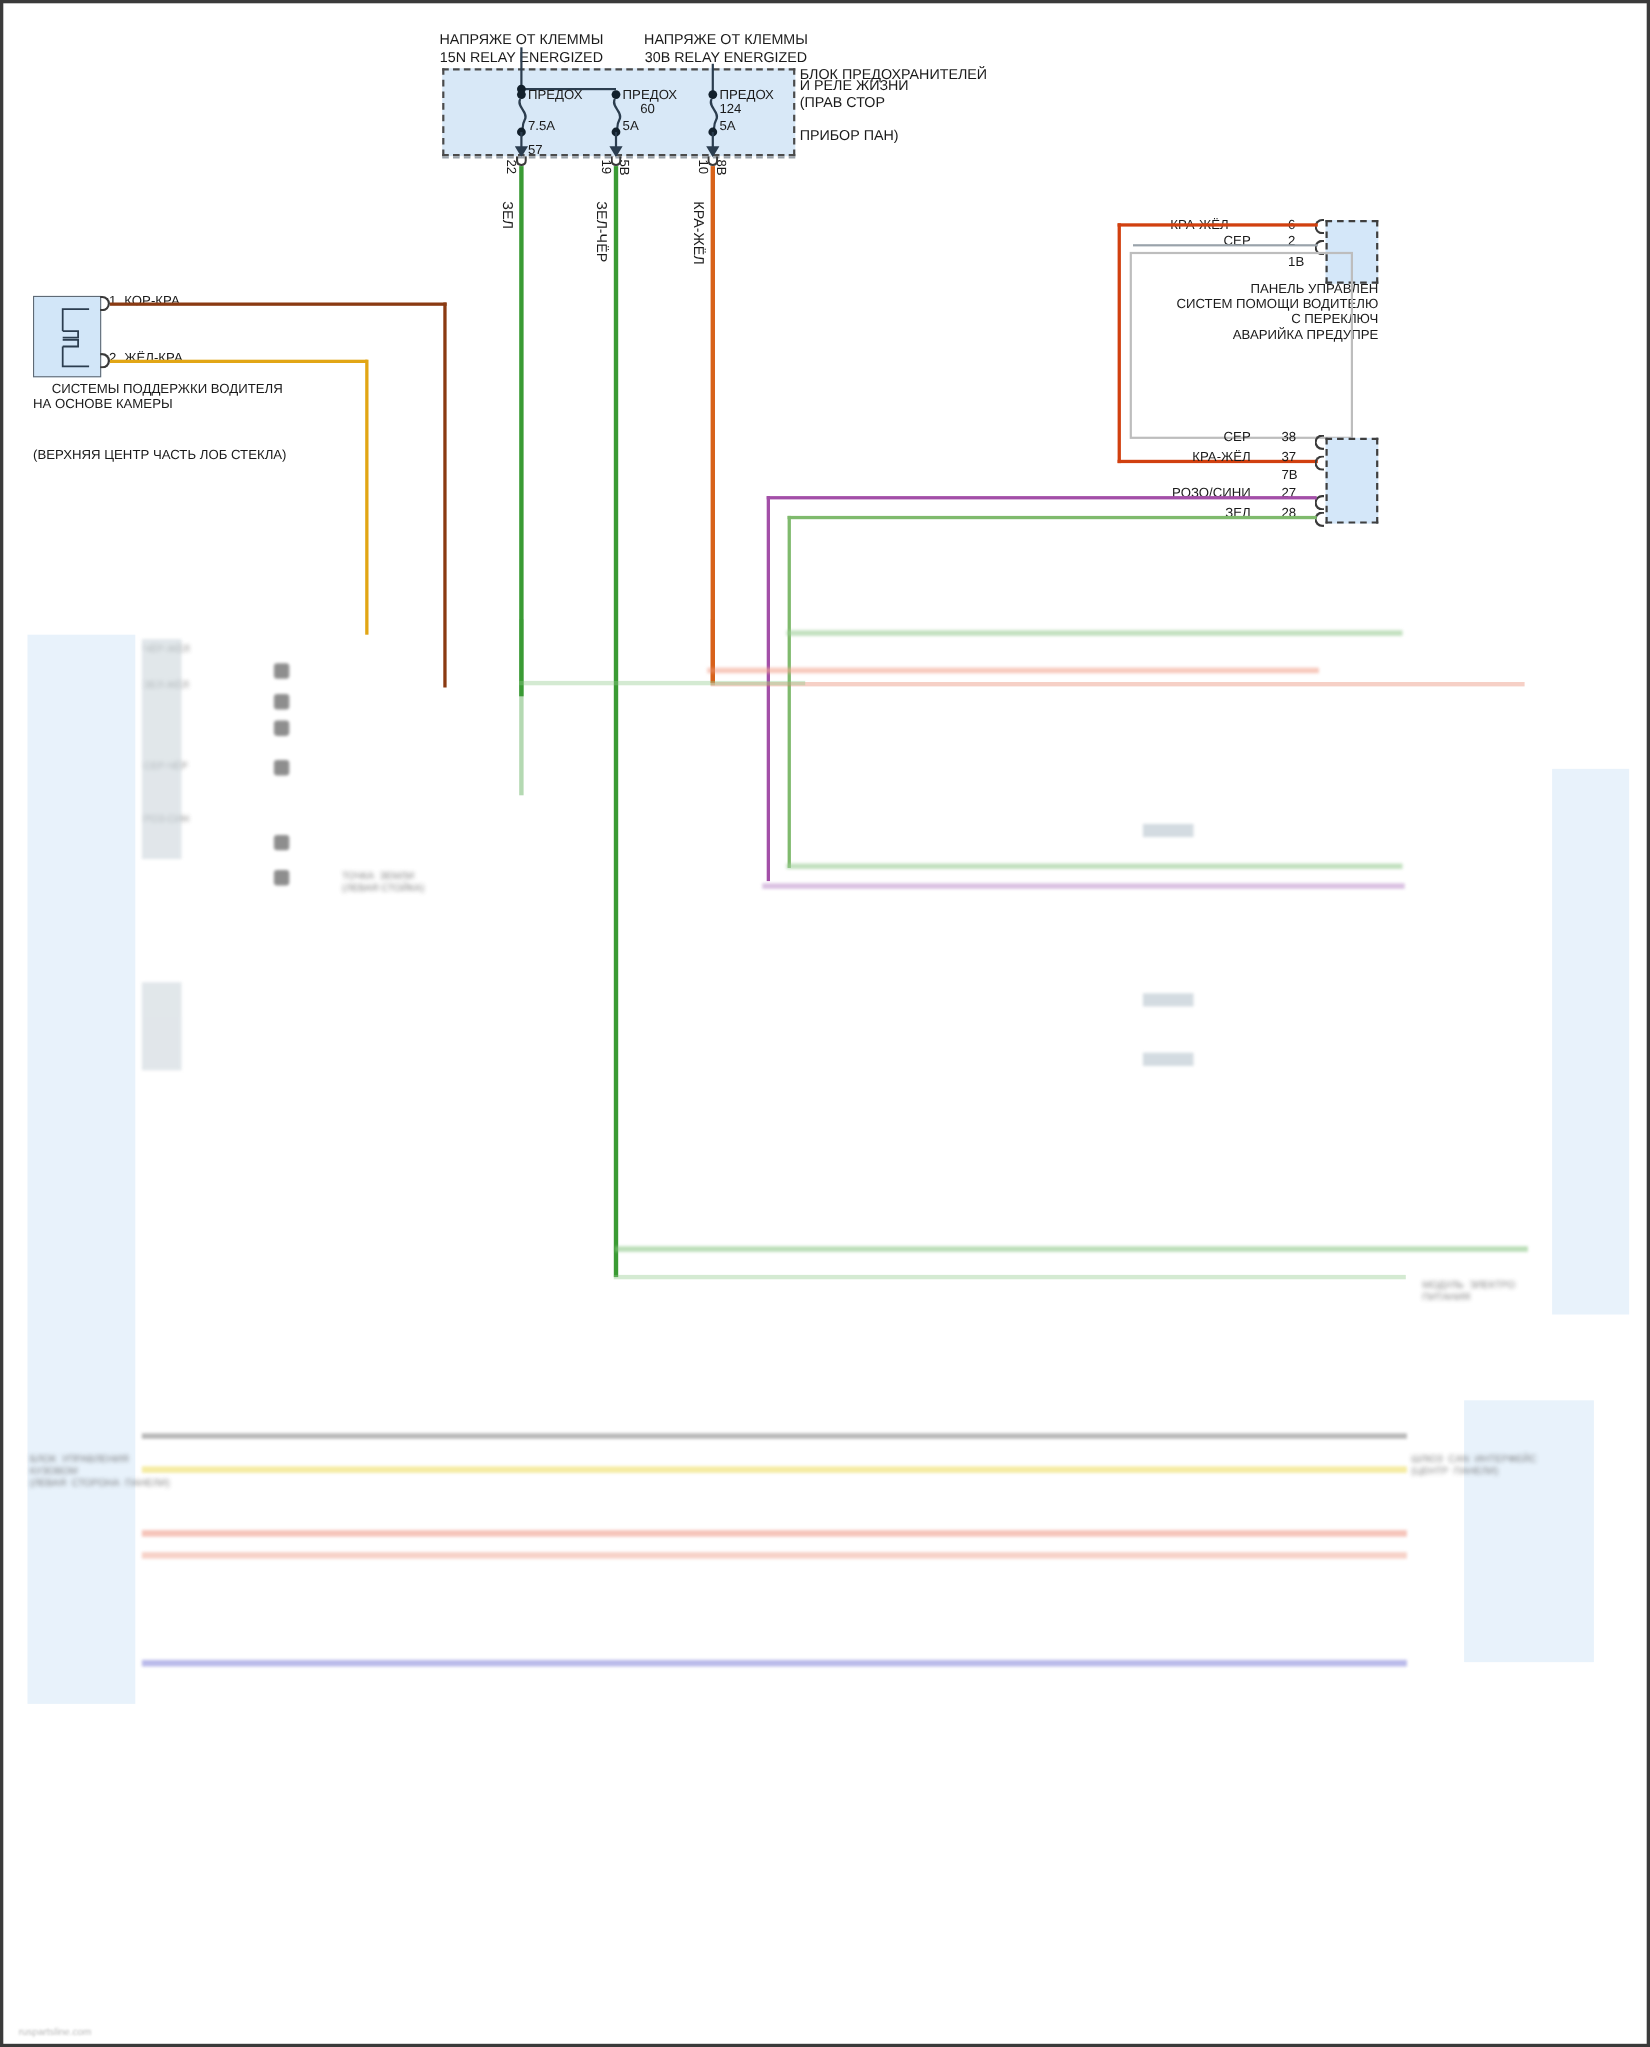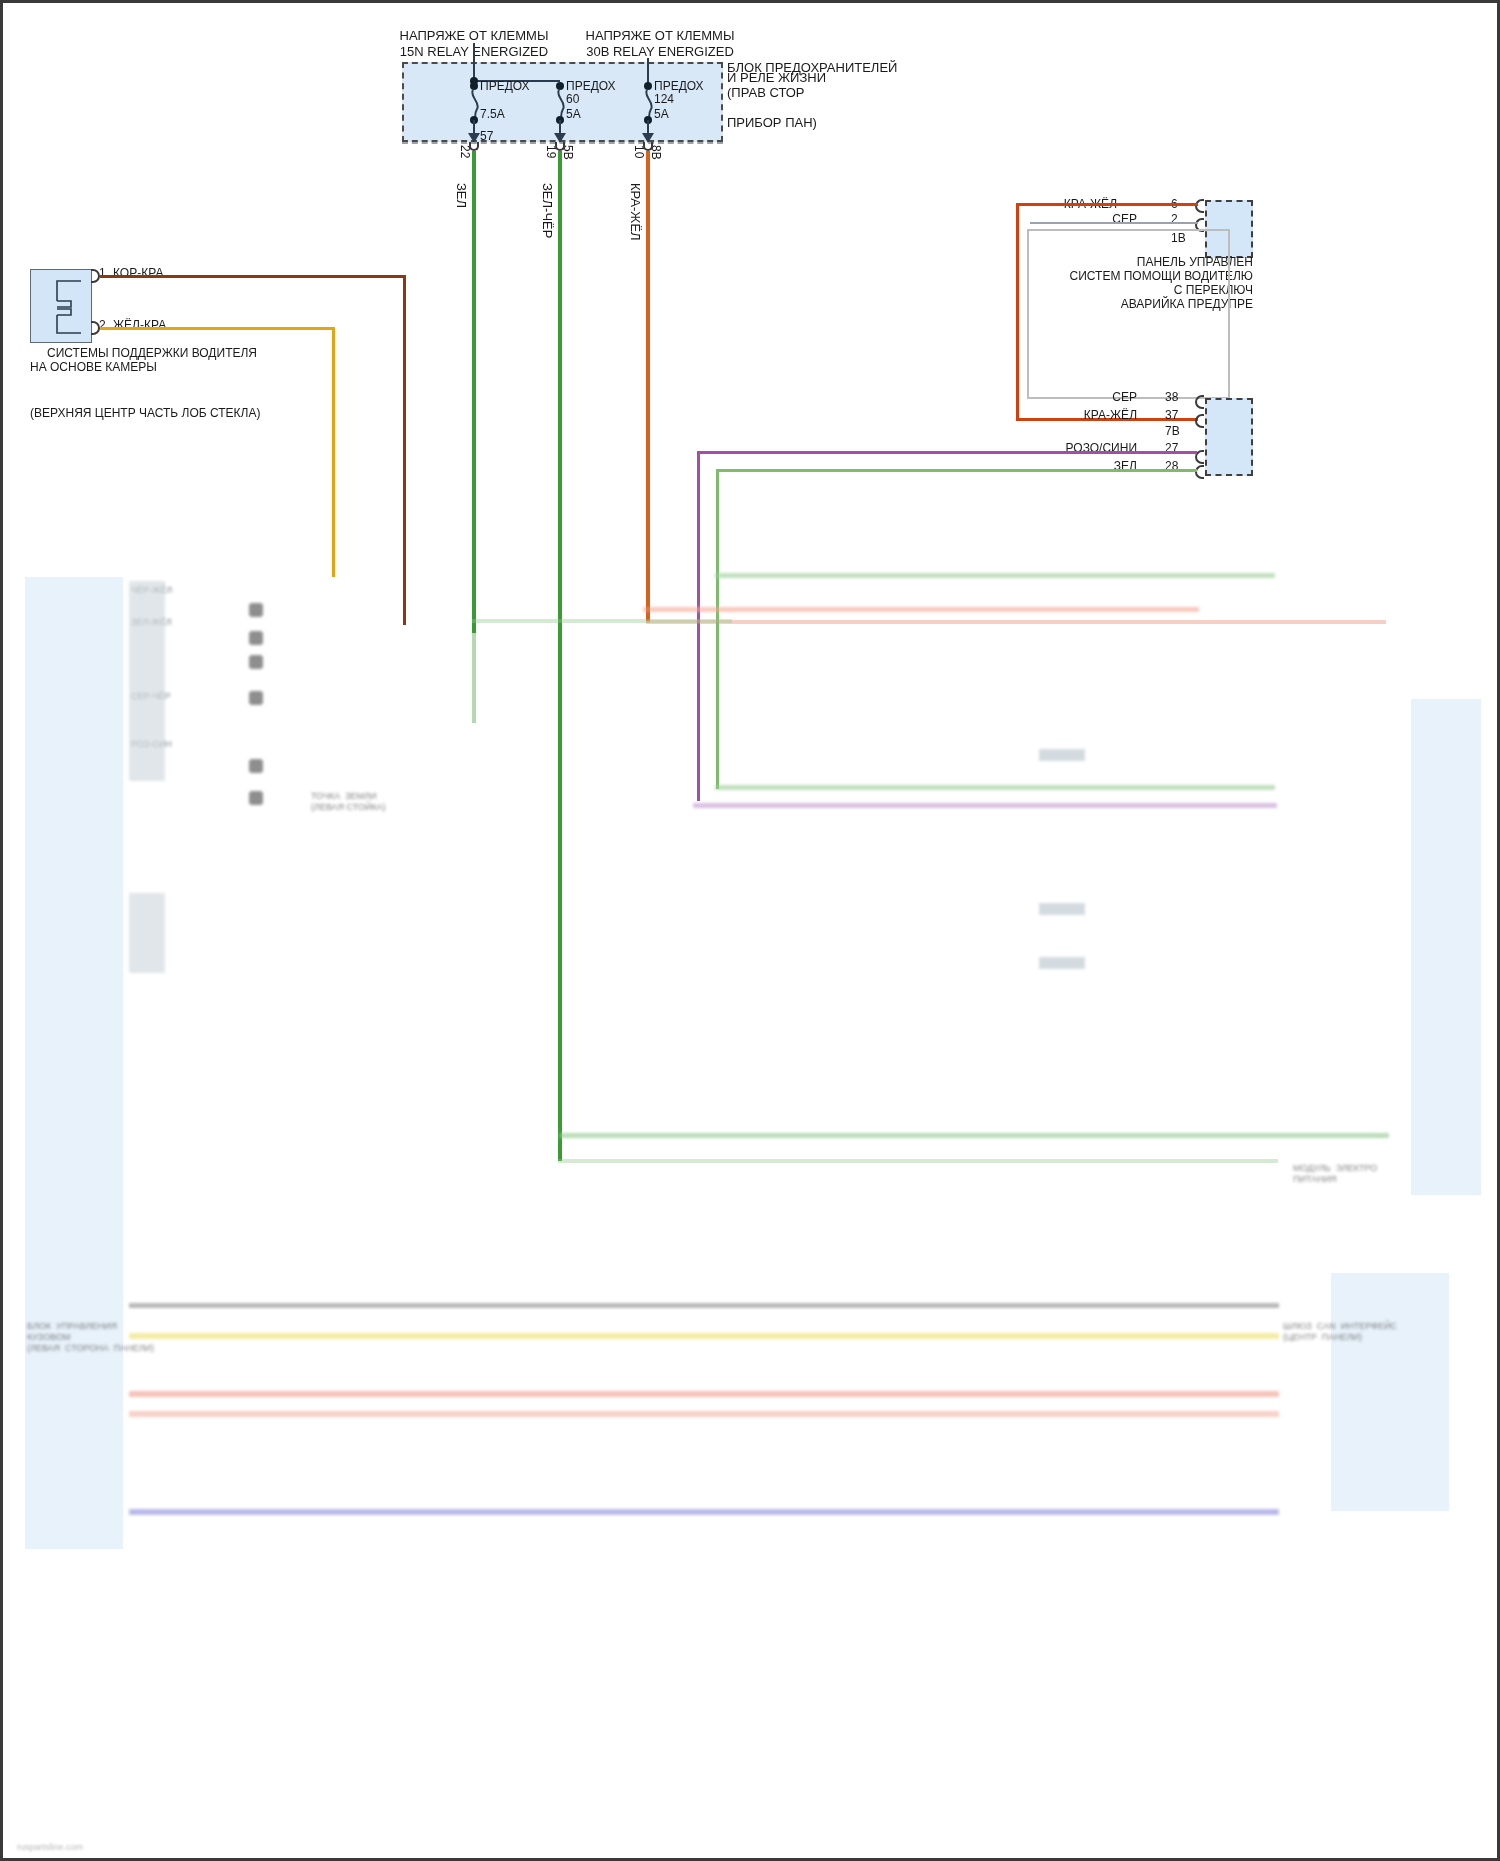--- a/index.html
+++ b/index.html
@@ -88,21 +88,21 @@
   <div class="txt sm" style="left:477px;top:104px;">7.5A</div>
 
   <div class="dot" style="left:553px;top:79px;"></div>
   <svg class="zig" style="left:551px;top:87px;" viewBox="0 0 14 34">
     <path d="M5 0 C 1 7, 13 12, 9 19 C 5 26, 9 30, 6 34" stroke="#2b3d4f" stroke-width="2" fill="none"></path>
   </svg>
   <div class="dot" style="left:553px;top:113px;"></div>
   <div class="w wv" style="left:556px;top:117px;width:2px;height:18px;background:#2b3d4f;"></div>
   <div class="arrow-dn" style="left:551px;top:130px;"></div>
   <div class="txt sm" style="left:563px;top:76px;">ПРЕДОХ</div>
-  <div class="txt sm" style="left:563px;top:89px;">60</div>
+  <div class="txt sm" style="left:579px;top:89px;">60</div>
   <div class="txt sm" style="left:563px;top:104px;">5A</div>
 
   <div class="dot" style="left:641px;top:79px;"></div>
   <svg class="zig" style="left:639px;top:87px;" viewBox="0 0 14 34">
     <path d="M5 0 C 1 7, 13 12, 9 19 C 5 26, 9 30, 6 34" stroke="#2b3d4f" stroke-width="2" fill="none"></path>
   </svg>
   <div class="dot" style="left:641px;top:113px;"></div>
   <div class="w wv" style="left:644px;top:117px;width:2px;height:18px;background:#2b3d4f;"></div>
   <div class="arrow-dn" style="left:639px;top:130px;"></div>
   <div class="txt sm" style="left:651px;top:76px;">ПРЕДОХ</div>

